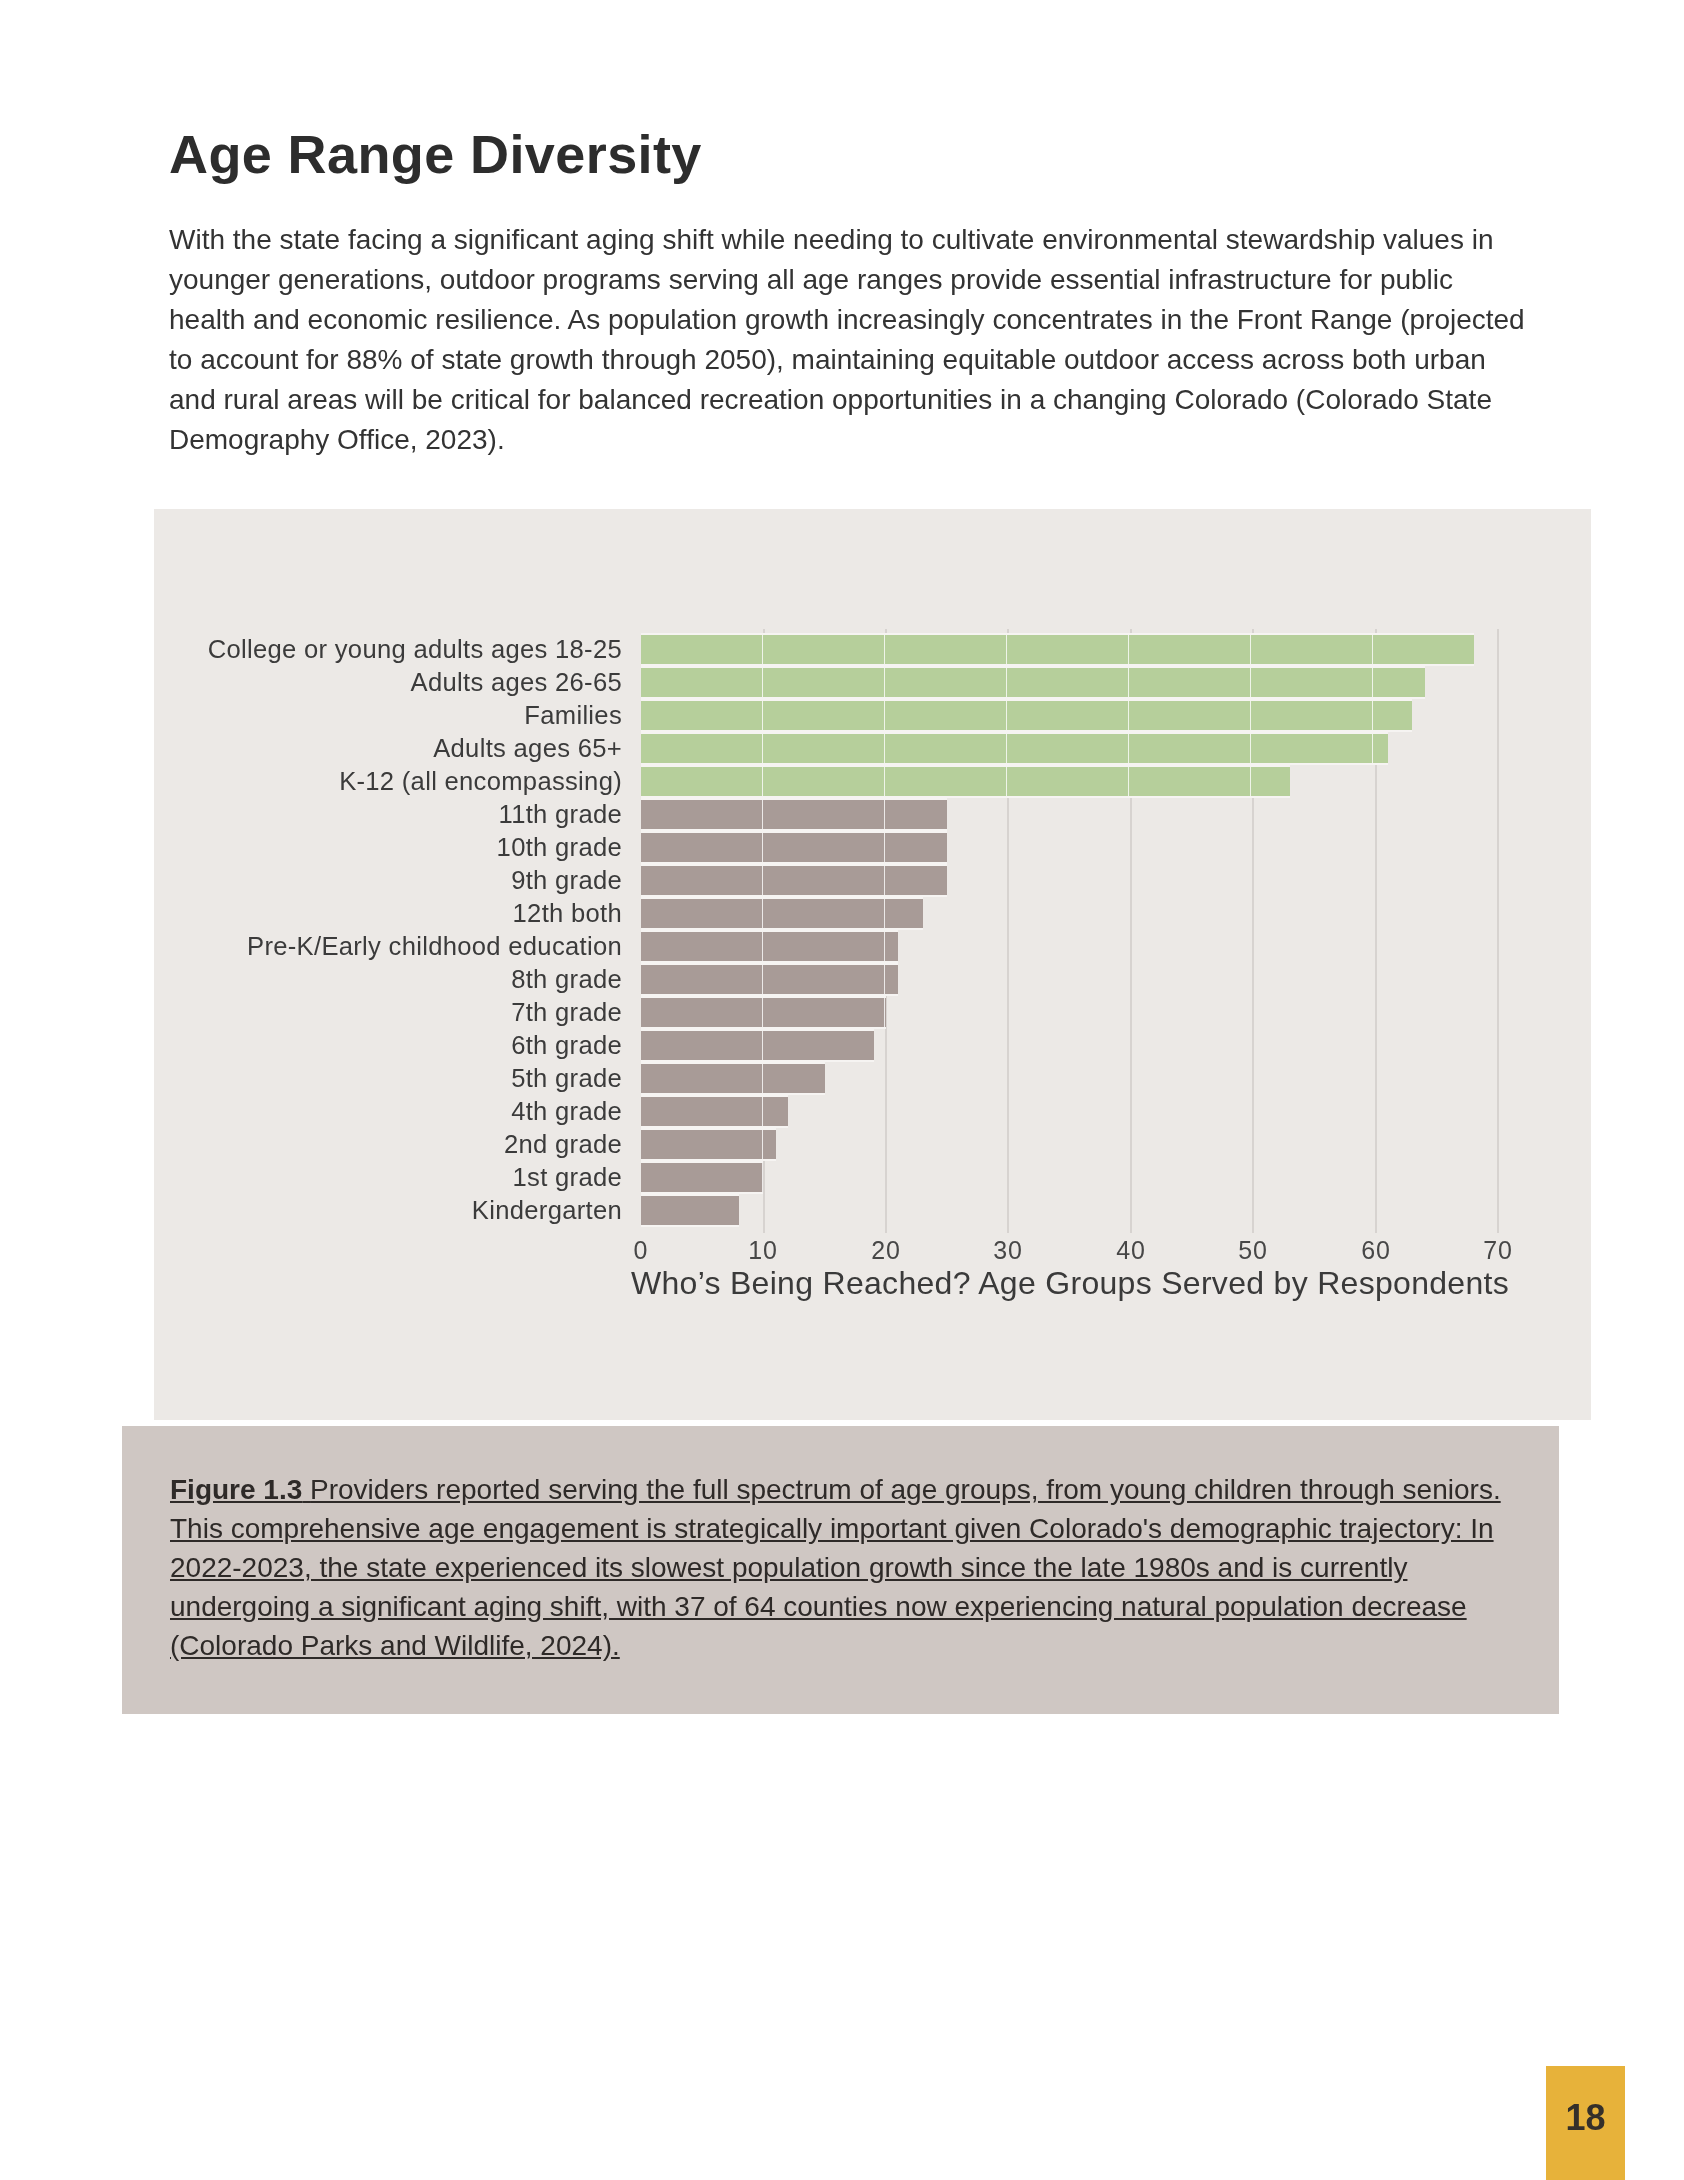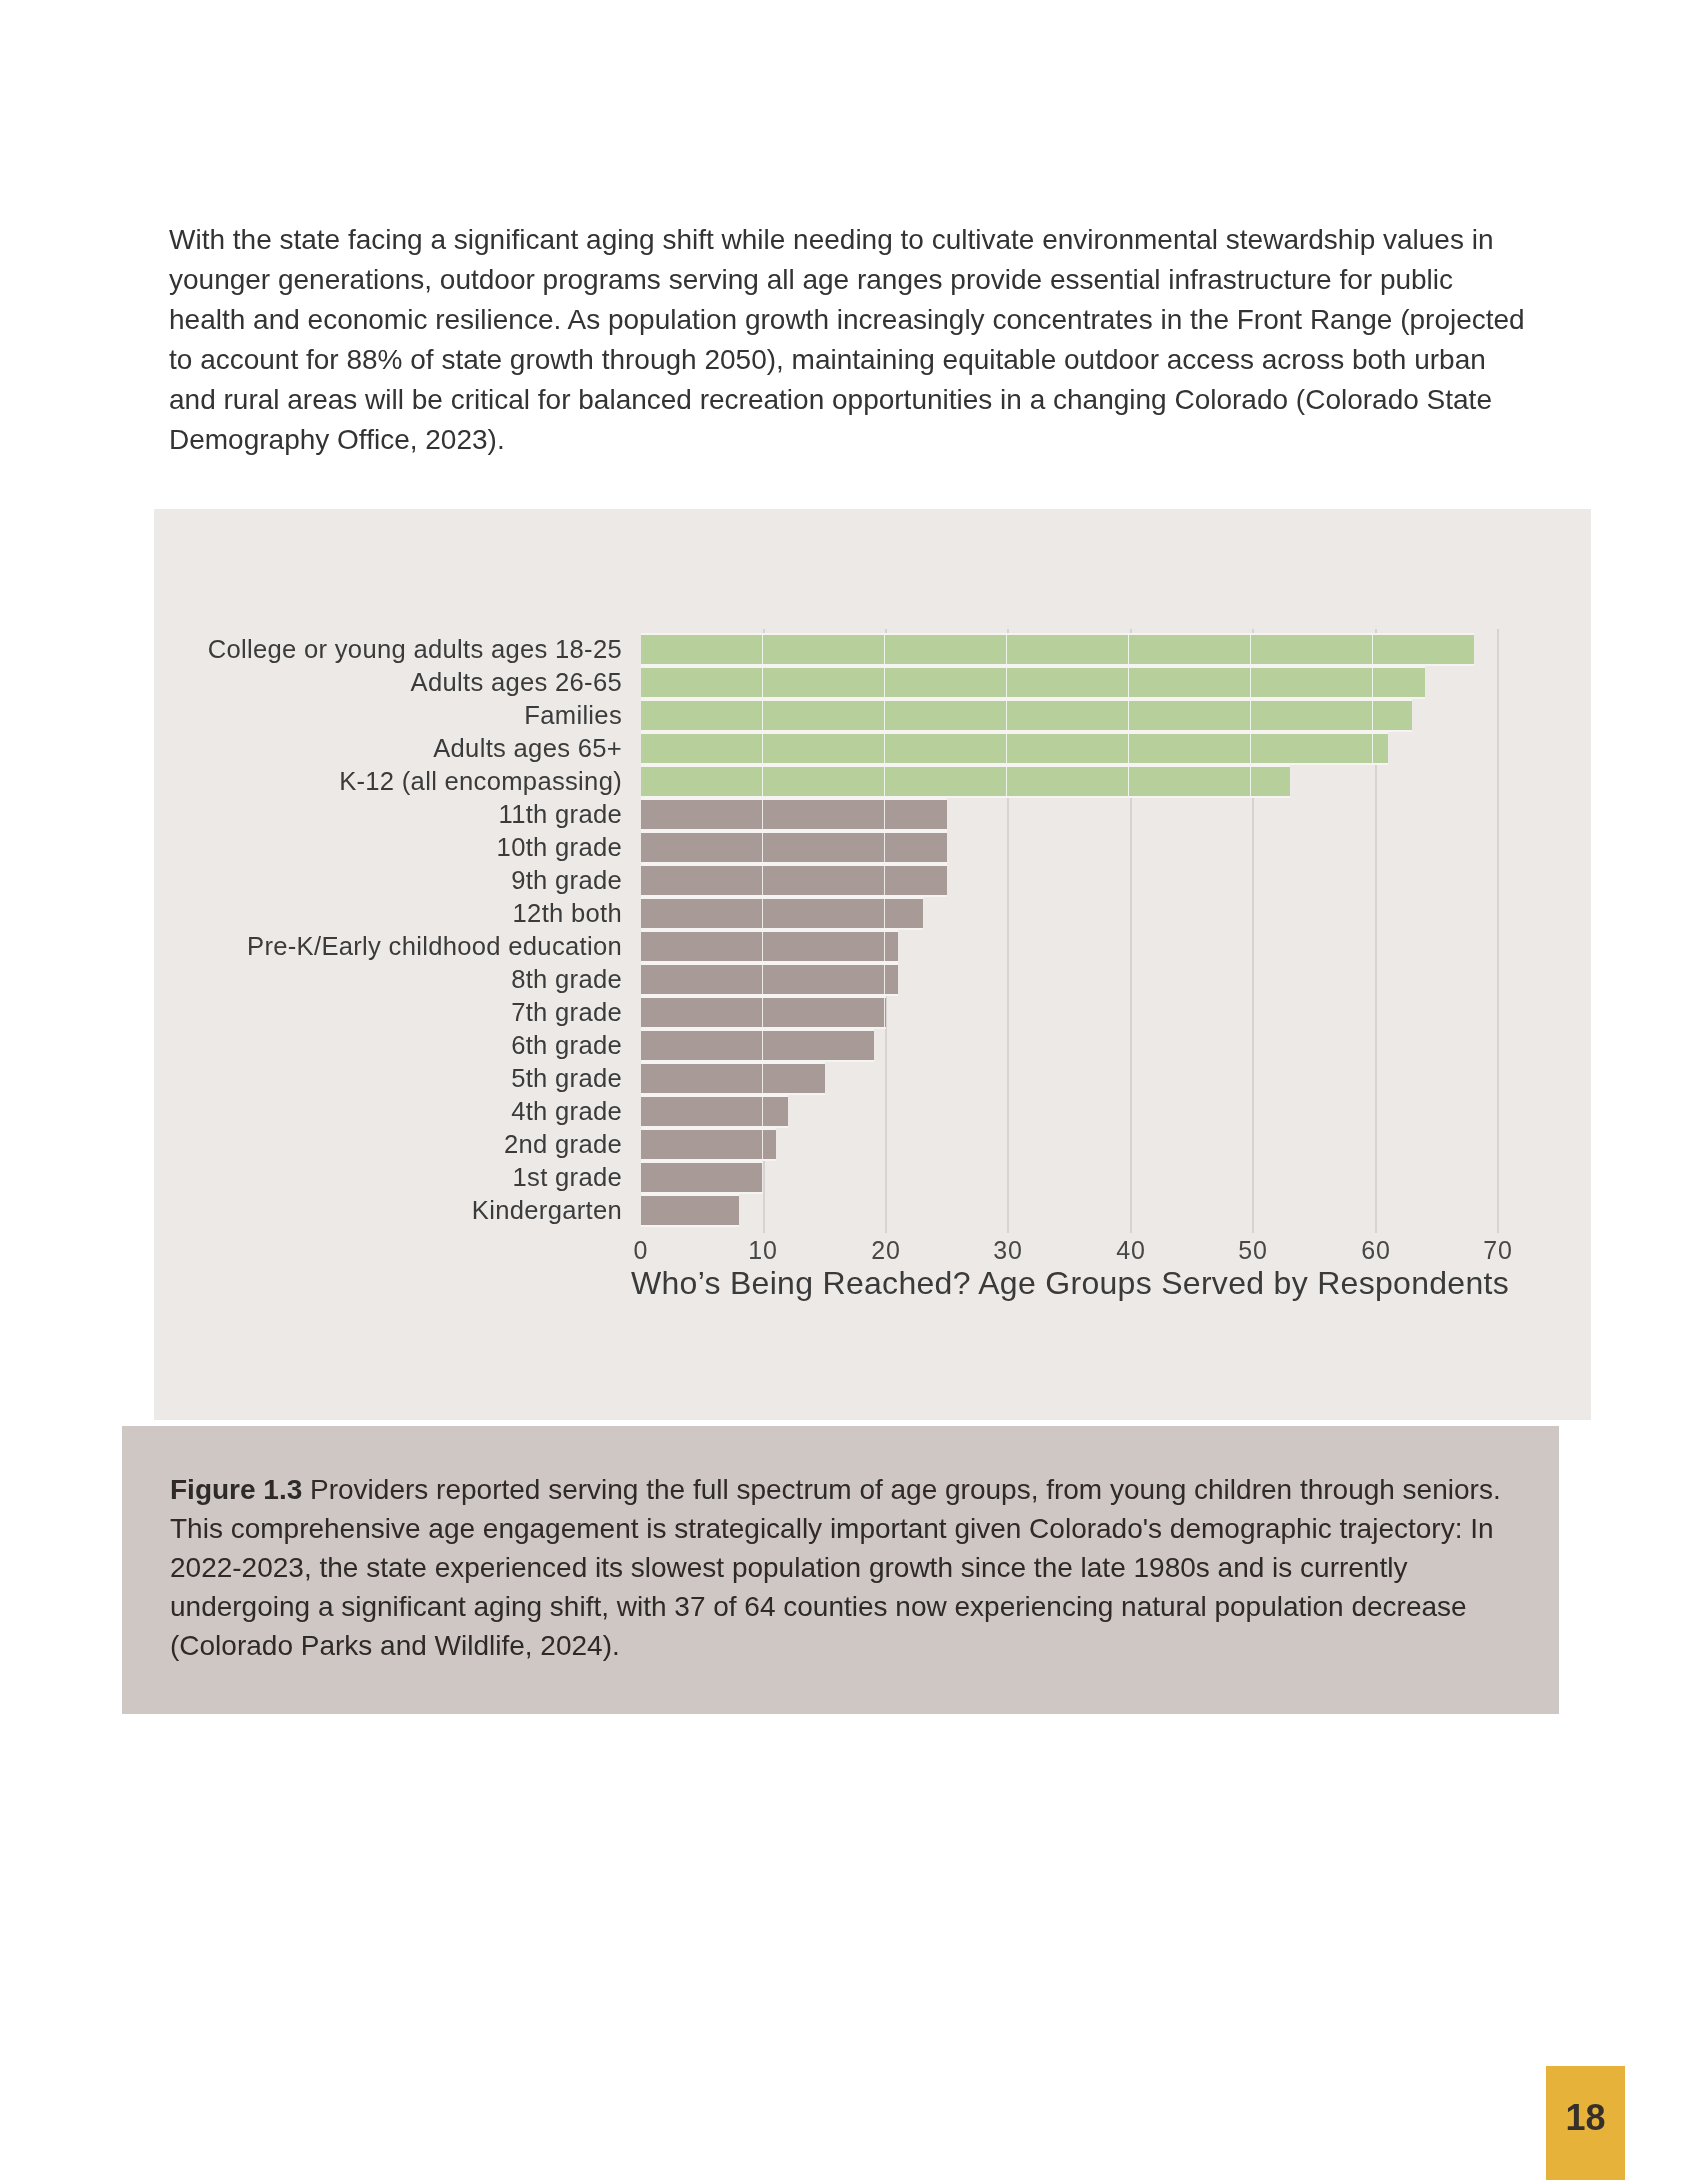--- a/index.html
+++ b/index.html
@@ -61,38 +61,39 @@
     font-size:32px;letter-spacing:0.3px;color:#3a3a3a;
   }
 
   
   .caption-panel{
     position:absolute;left:122px;top:1426px;width:1437px;height:288px;
     background:var(--caption-panel-bg,#CFC7C3);
   }
   .caption-text{
     position:absolute;left:48px;right:48px;top:44px;margin:0;
-    font-size:28px;line-height:39px;color:#2e2a28;
+    font-size:28px;line-height:39px;color:#2e2a28;text-decoration:underline;
   }
   .caption-text strong{font-weight:700;}
 
   
   .page-number{
     position:absolute;left:1546px;top:2066px;width:79px;height:115px;
     background:var(--accent-yellow,#E7B23A);
     display:flex;align-items:center;justify-content:center;
     padding-bottom:12px;box-sizing:border-box;
     font-size:36px;font-weight:700;color:#35302a;
   }
 </style>
 </head>
 <body style="--page-bg: #FFFFFF; --chart-panel-bg: #ECE9E6; --caption-panel-bg: #CFC7C3; --accent-yellow: #E7B23A; --gridline: #D7D3D0; --bar-separator: #F6F4F2; --text-dark: #2D2D2D; --text-body: #333333;">
 
 <div class="page">
 
+  <h1 class="page-title">Age Range Diversity</h1>
 
   <p class="intro">With the state facing a significant aging shift while needing to cultivate environmental stewardship values in younger generations, outdoor programs serving all age ranges provide essential infrastructure for public health and economic resilience. As population growth increasingly concentrates in the Front Range (projected to account for 88% of state growth through 2050), maintaining equitable outdoor access across both urban and rural areas will be critical for balanced recreation opportunities in a changing Colorado (Colorado State Demography Office, 2023).</p>
 
   <section class="chart-panel">
     <div class="labels-col" id="labels">
         <div class="label-row">College or young adults ages 18-25</div>
         <div class="label-row">Adults ages 26-65</div>
         <div class="label-row">Families</div>
         <div class="label-row">Adults ages 65+</div>
         <div class="label-row">K-12 (all encompassing)</div>

